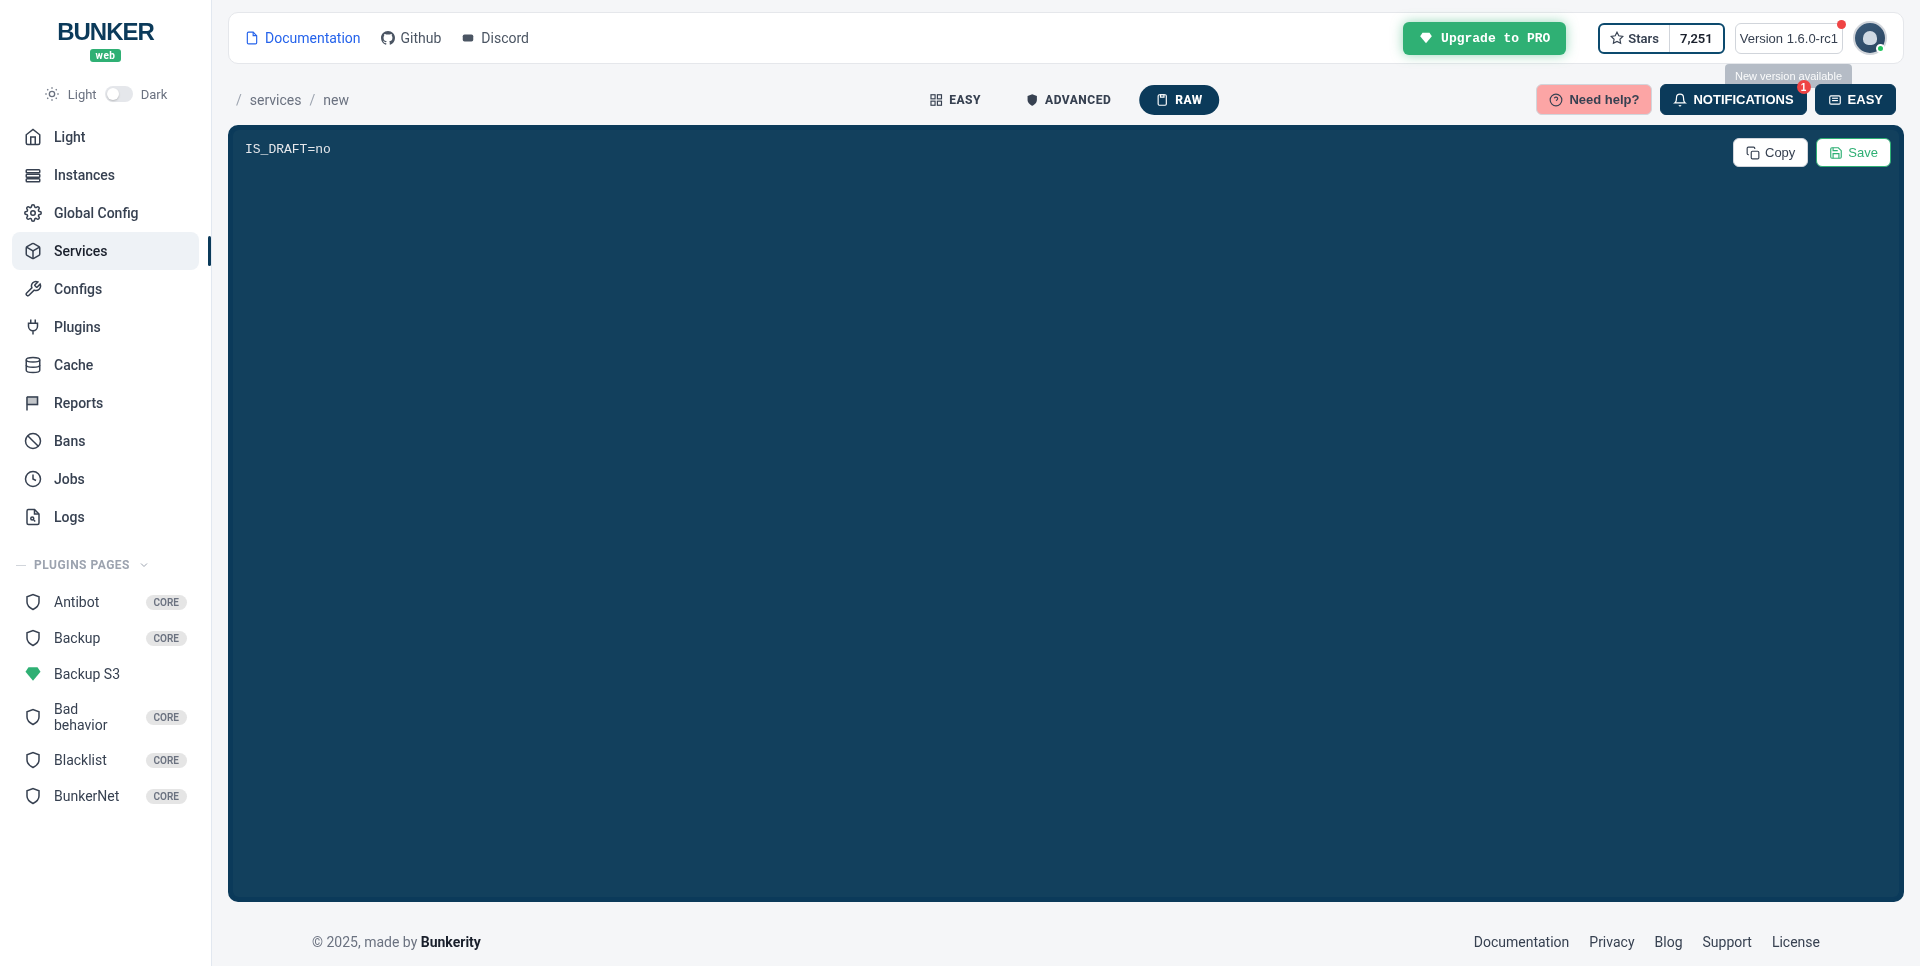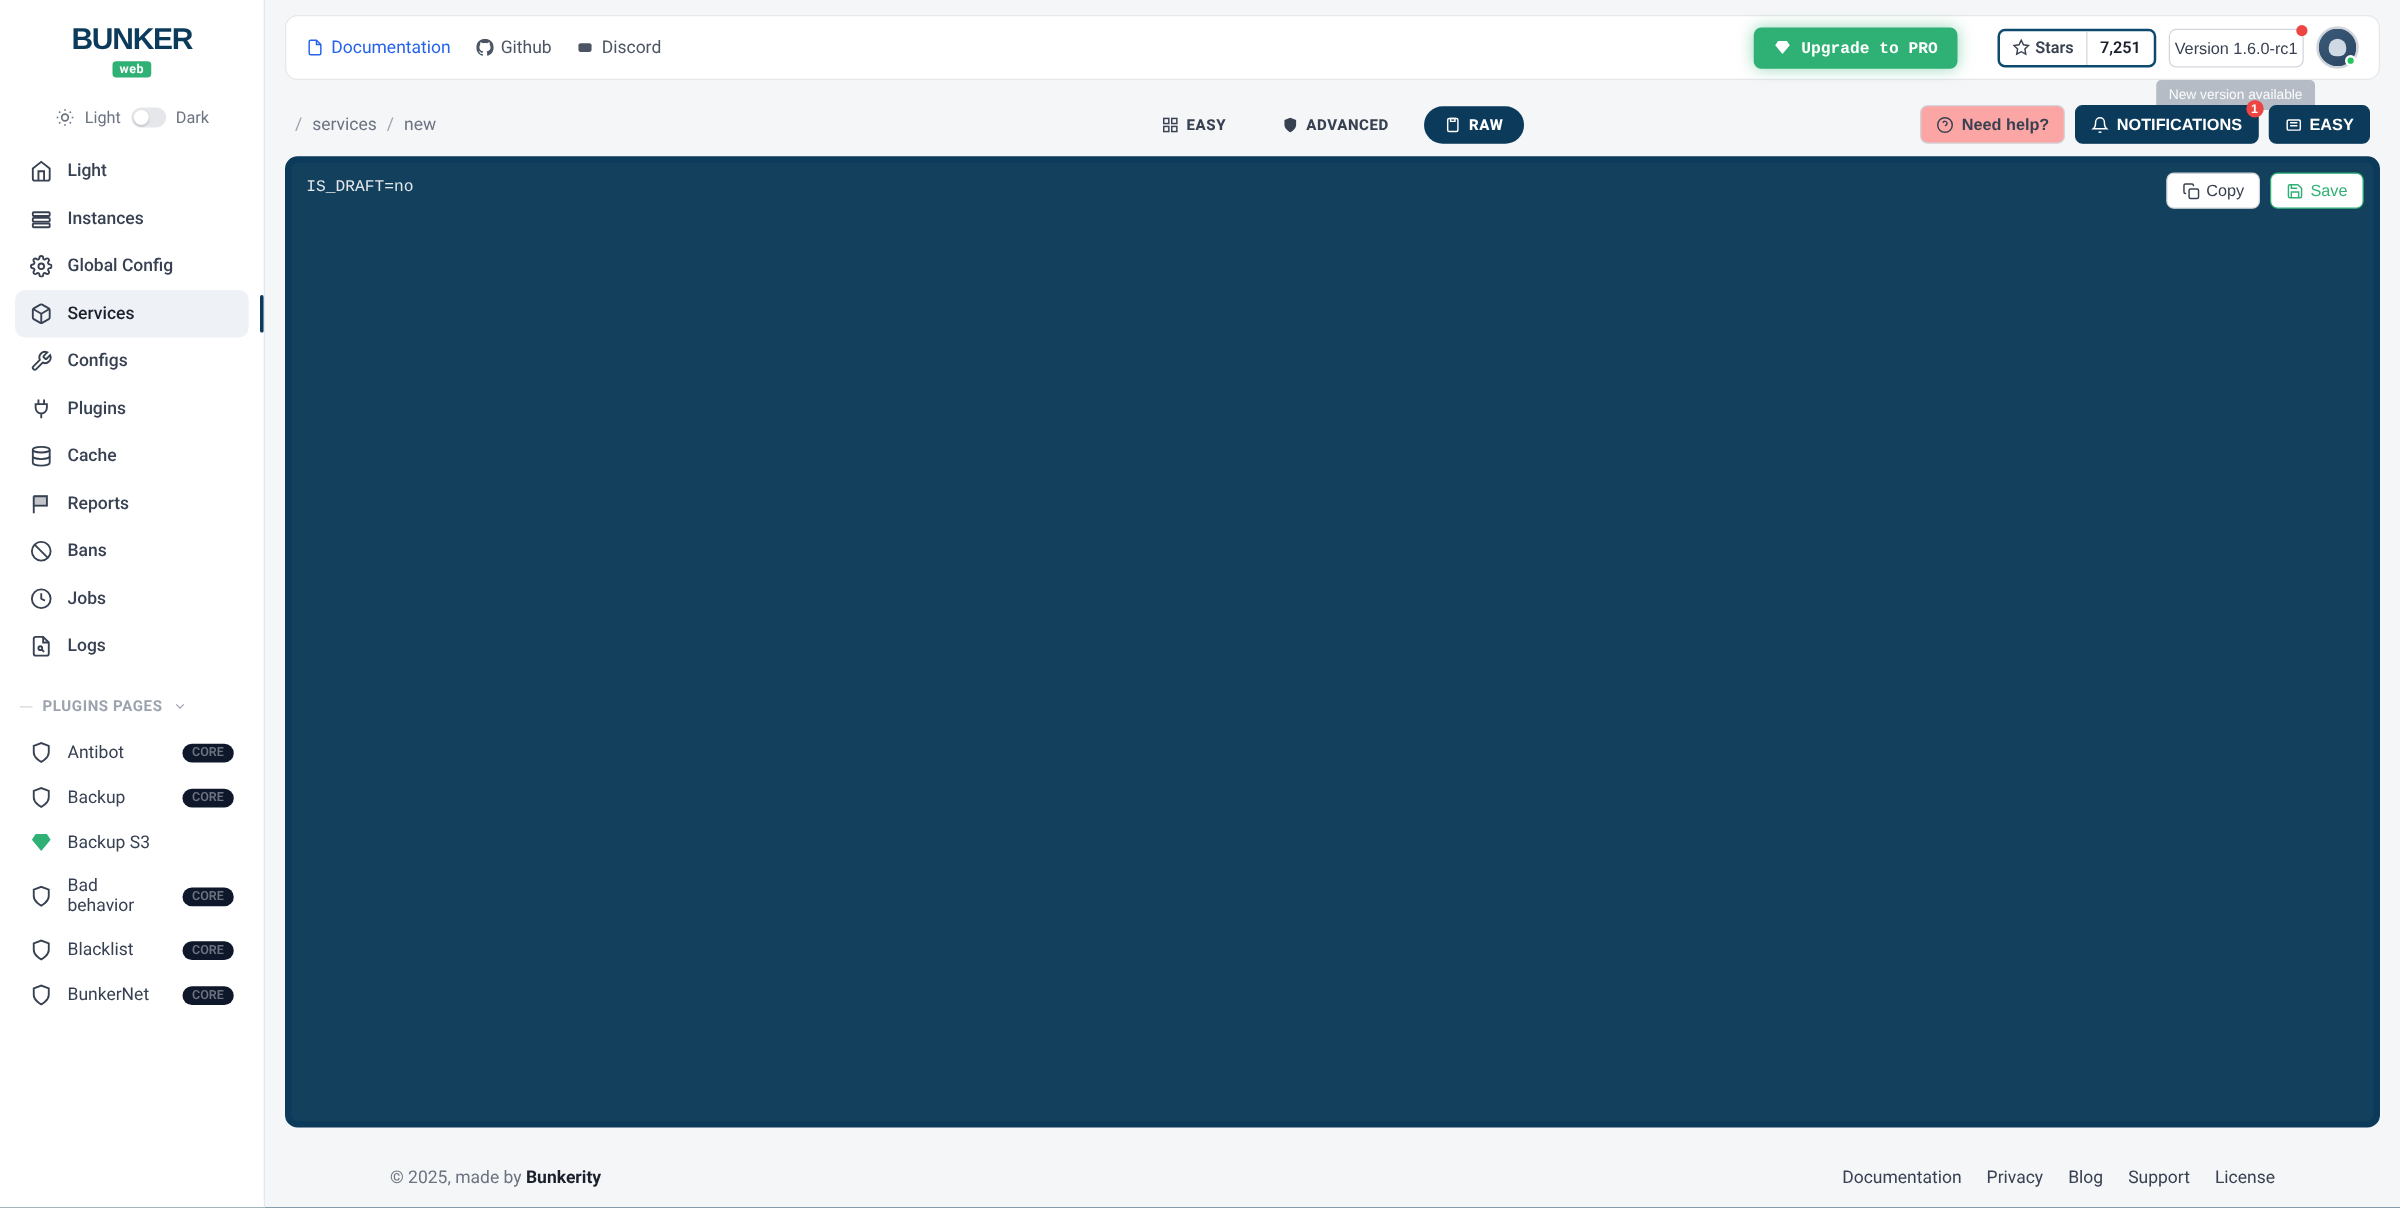--- a/index.html
+++ b/index.html
@@ -123,21 +123,21 @@
       display: flex;
       align-items: center;
       gap: 12px;
       padding: 9px 12px;
       color: #374151;
       cursor: pointer;
       position: relative;
     }
     .plugin-item .badge {
       margin-left: auto;
-      background: #0f172a;
+      background: #e5e5e5;
       color: #6b7280;
       font-size: 10px;
       padding: 2px 8px;
       border-radius: 10px;
       font-weight: 600;
     }
     .icon-green { color: #2fb074; }
     
     
     .main { flex: 1; display: flex; flex-direction: column; overflow: hidden; }

